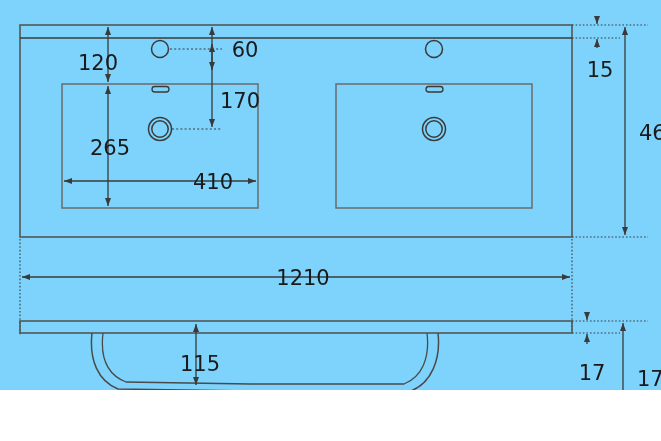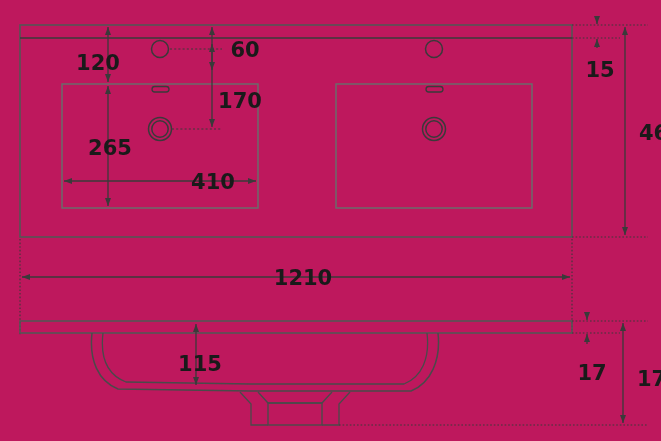--- a/index.html
+++ b/index.html
@@ -7,24 +7,23 @@
     margin: 0;
     padding: 0;
     background: #ffffff;
   }
   body {
     font-family: "DejaVu Sans", sans-serif;
   }
   #drawing-root {
     position: relative;
     width: 661px;
-    height: 441px;
-    background: #be185d;
+    height: 390px;
+    background: #7dd3fc;
     overflow: hidden;
-    font-weight: bold;
   }
   #drawing-svg {
     display: block;
     width: 661px;
     height: 441px;
   }
   .dim-text {
     font-family: "DejaVu Sans", sans-serif;
     font-size: 21px;
     fill: #1a1a1a;

